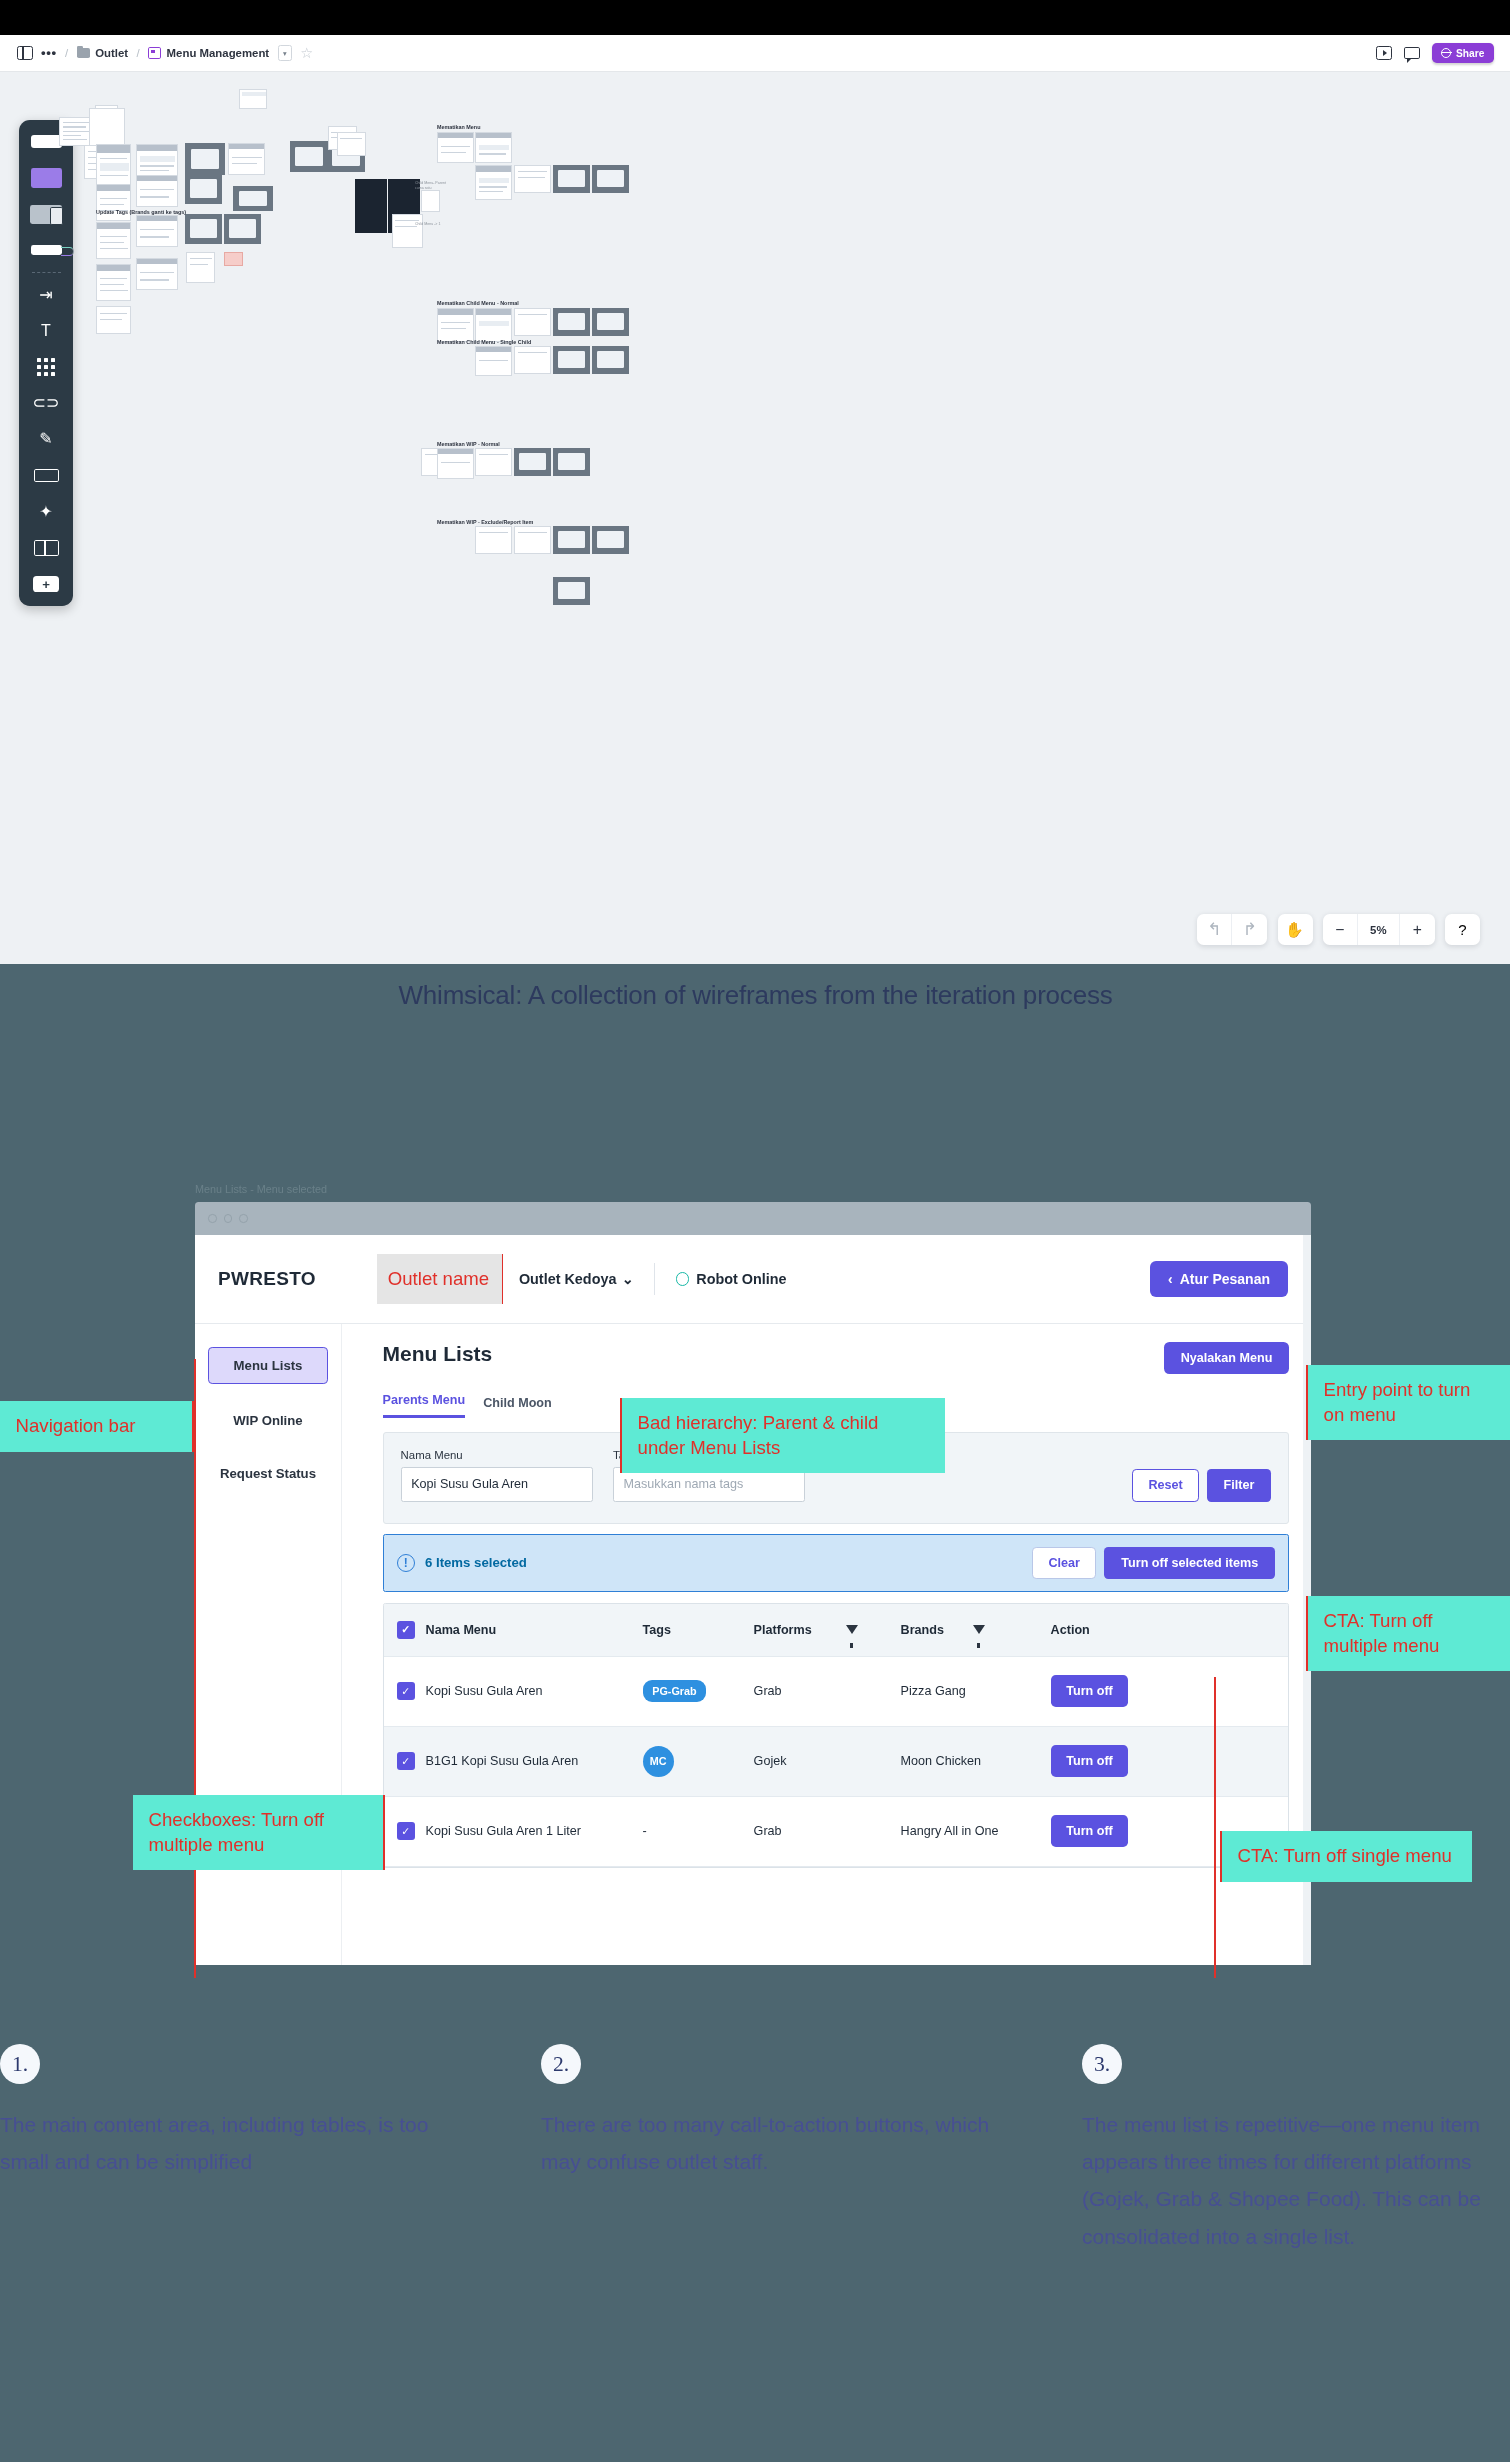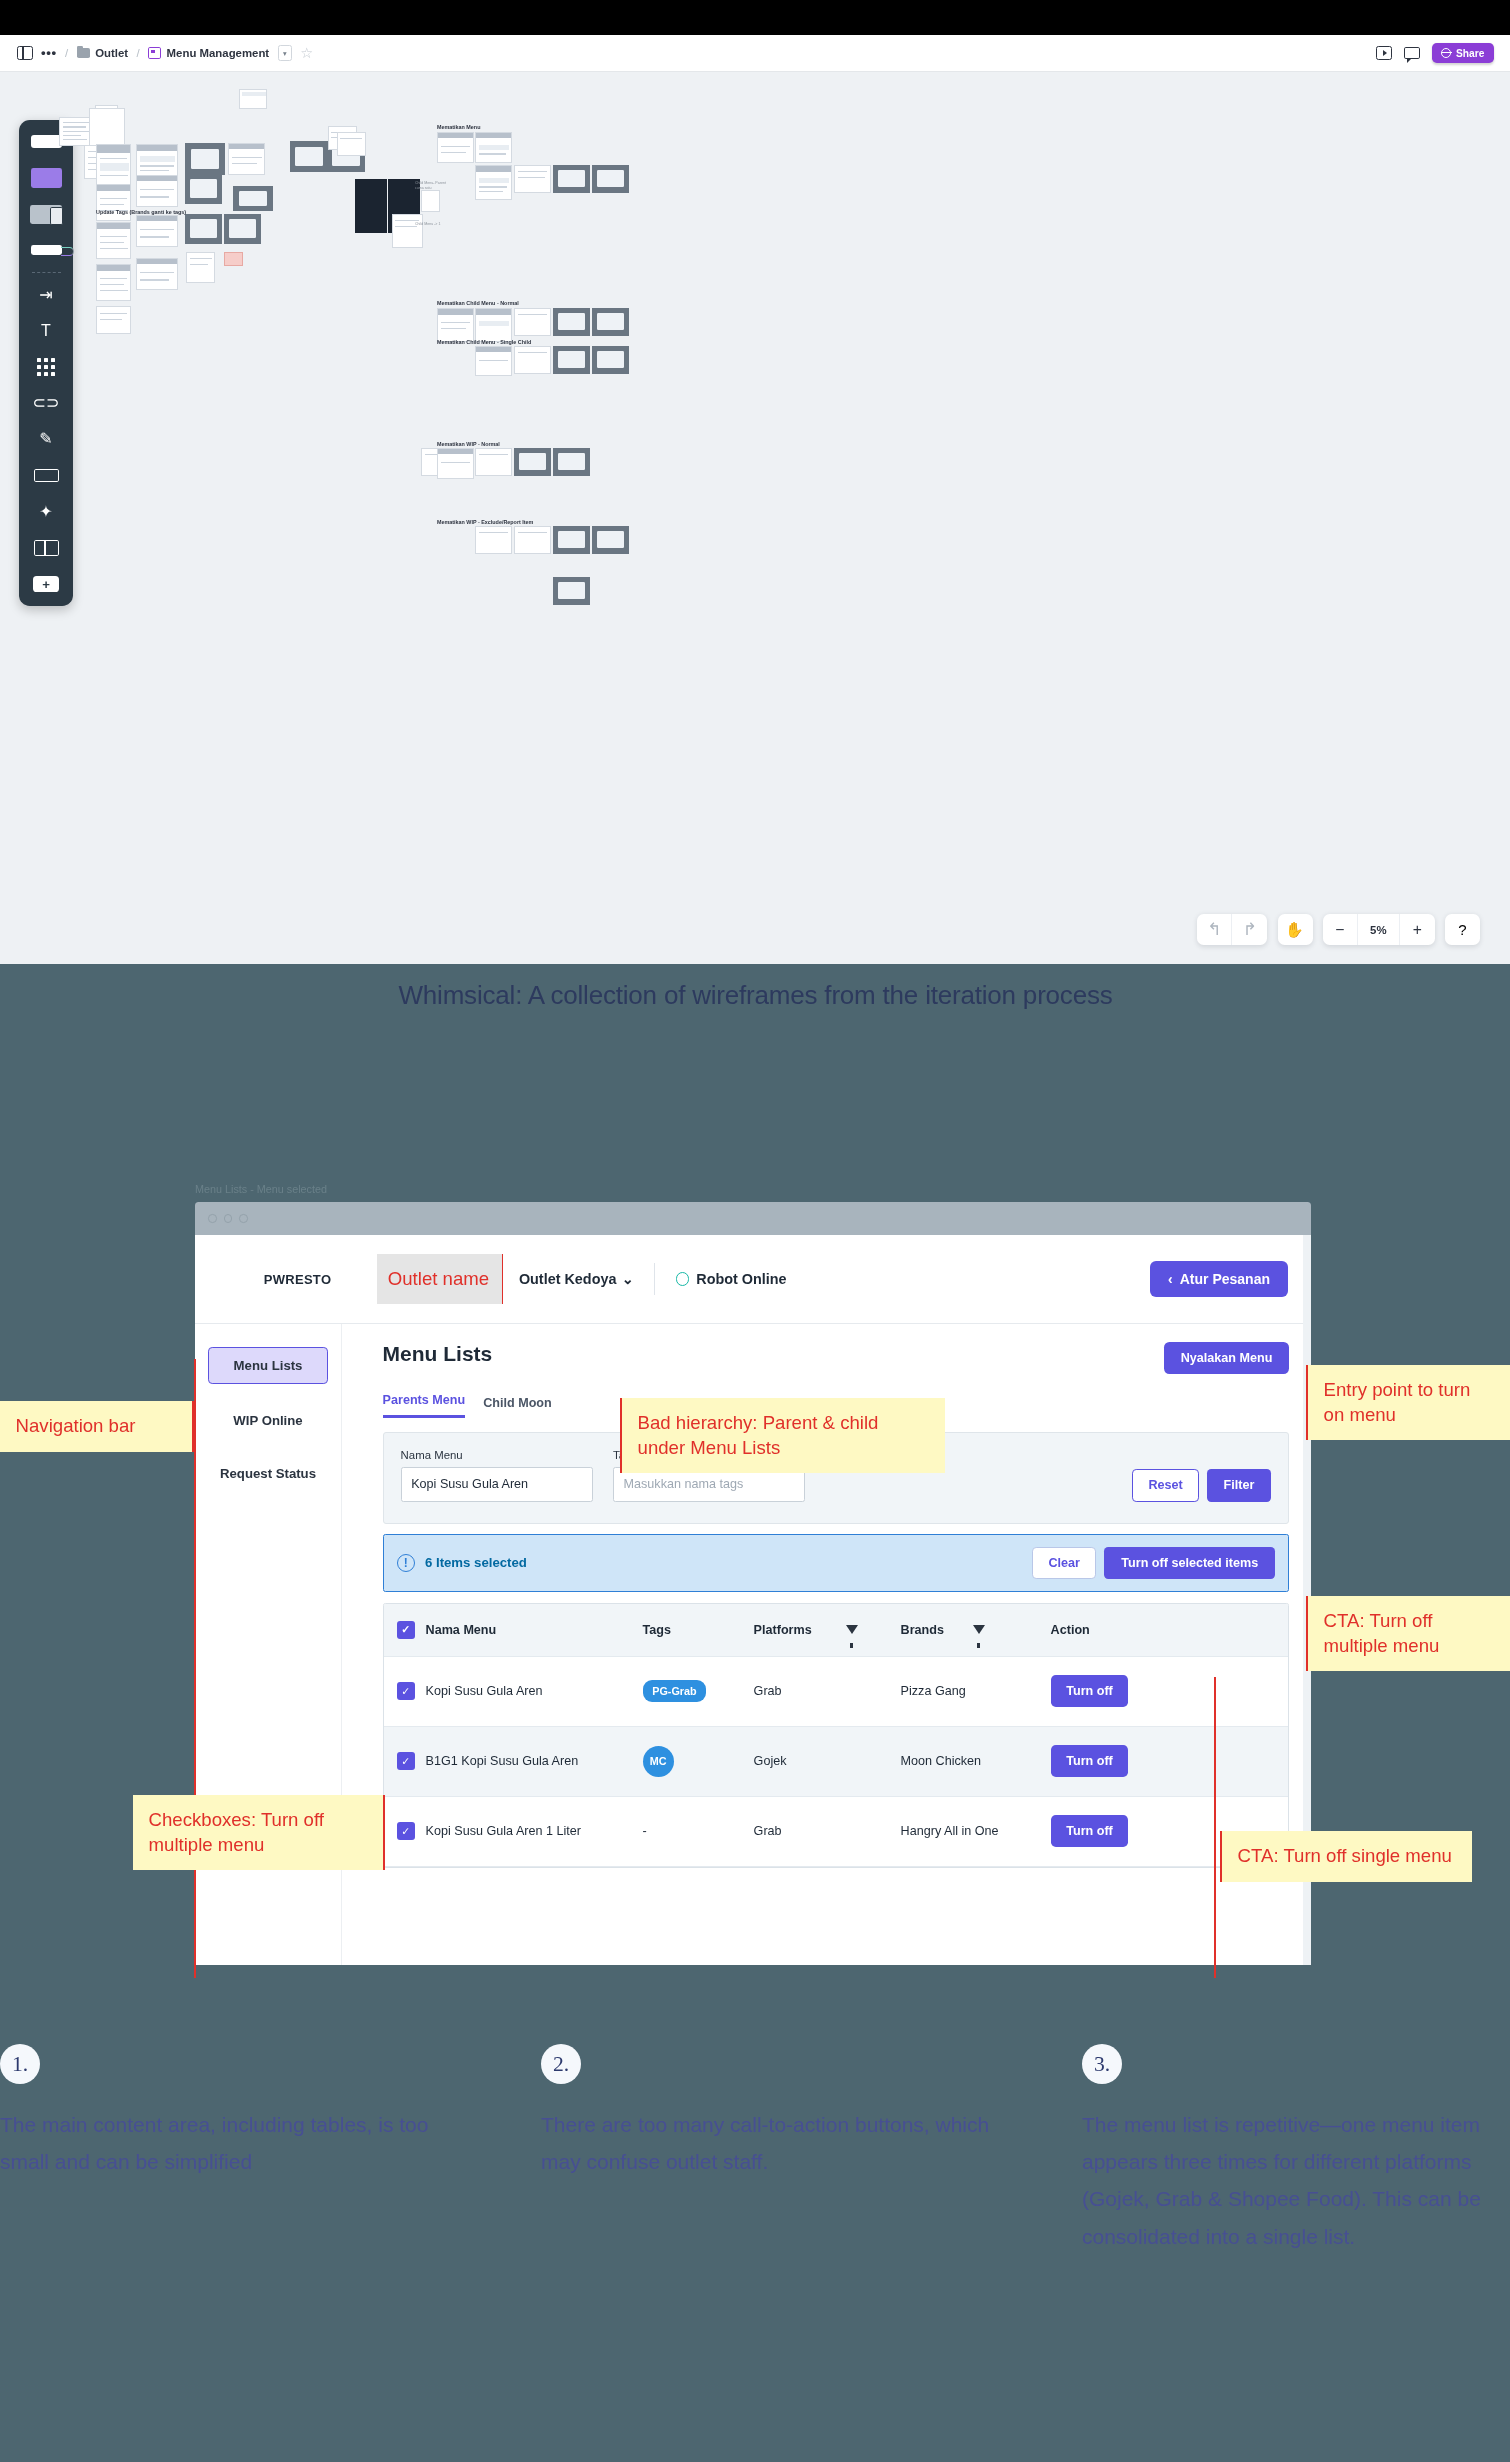--- a/index.html
+++ b/index.html
@@ -105,21 +105,21 @@
   .mock-wrap { position:absolute; left:195px; top:1190px; width:1116px; height:788px; }
   .mock-tag { position:absolute; left:0; top:-7.2px; font-size:10.8px; color:#6a8089; }
   .mock-chrome {
     position:absolute; left:0; top:12px; width:1116px; height:33px;
     background:#a8b4bd; border-radius:3.6px 3.6px 0 0; display:flex; align-items:center; padding-left:13.2px; gap:7.2px;
   }
   .dotc { width:8.4px; height:8.4px; border-radius:50%; border:0.9px solid #94a2ab; }
   .mock-body { position:absolute; left:0; top:45px; width:1116px; height:730px; background:#fff; overflow:hidden; }
 
   .app-header { height:89px; display:flex; align-items:center; padding:0 23px; border-bottom:0.6px solid #e6eaee; }
-  .brand { font-size:13px; font-weight:800; color:#1f2a37; letter-spacing:0.3px; width:159px;text-align:center; }
+  .brand { font-size:19px; font-weight:800; color:#1f2a37; letter-spacing:0.3px; width:159px; }
   .outlet-hl { background:#e5e5e5; border-right:1.8px solid #e0302a; padding:14.4px 13.2px 14.4px 10.8px; }
   .outlet-hl span { color:#e0302a; font-size:18.6px; }
   .outlet-sel { margin-left:15.6px; font-size:14.4px; font-weight:700; color:#1f2a37; display:flex; align-items:center; gap:5.4px; }
   .vdiv { width:1.2px; height:32px; background:#dfe4ea; margin:0 20.4px; }
   .robot { display:flex; align-items:center; gap:7.2px; font-size:14.4px; font-weight:700; color:#1f2a37; }
   .robot-ic { width:13.2px; height:13.2px; border:1.8px solid #17b8a6; border-radius:50%; }
   .atur {
     margin-left:auto; background:#5b52e0; color:#fff; border:none; border-radius:6px;
     padding:9.6px 18px; font-size:14px; font-weight:700; display:flex; align-items:center; gap:7.2px; cursor:pointer;
   }
@@ -166,21 +166,21 @@
   .cbx { width:18px; height:18px; background:#5b52e0; border-radius:3px; color:#fff; font-size:10.8px; display:flex; align-items:center; justify-content:center; flex:none; cursor:pointer; }
   .chip { background:#2e90e0; color:#fff; border-radius:9px; font-size:10.8px; font-weight:700; padding:4.8px 9.6px; }
   .chip.circ { border-radius:50%; width:31px; height:31px; display:flex; align-items:center; justify-content:center; padding:0; }
   .funnel { width:0;height:0;border-left:6.6px solid transparent;border-right:6.6px solid transparent;border-top:9px solid #2b3440; position:relative; }
   .funnel::after { content:""; position:absolute; left:-1.5px; top:8.4px; width:3px; height:5.4px; background:#2b3440; }
   .btn-turnoff { background:#5b52e0; color:#fff; border:none; border-radius:4.8px; padding:9px 15.6px; font-size:12.6px; font-weight:700; cursor:pointer; }
   .tbl-alt { background:#f1f5f8; }
   .tbl-scroll { position:absolute; right:0; top:0; width:8.4px; bottom:0; background:#eef2f5; }
 
   
-  .ann { position:absolute; background:#fef9c3; color:#e0302a; font-size:18.6px; line-height:1.32; padding:13.2px 15.6px; }
+  .ann { position:absolute; background:#5eead4; color:#e0302a; font-size:18.6px; line-height:1.32; padding:13.2px 15.6px; }
   .ann.lft { border-left:2.4px solid #e0302a; }
   .ann.nolb { border-right:2.4px solid #e0302a; }
   .red-line { position:absolute; background:#e0302a; width:1.8px; }
 
   
   .pt { position:absolute; width:457px; }
   .pt-num {
     width:40px; height:40px; border-radius:50%; background:#f5f8fc; color:#2d3a6e;
     font-size:21.6px; display:flex; align-items:center; justify-content:center; font-family:"Liberation Serif", serif;
   }

